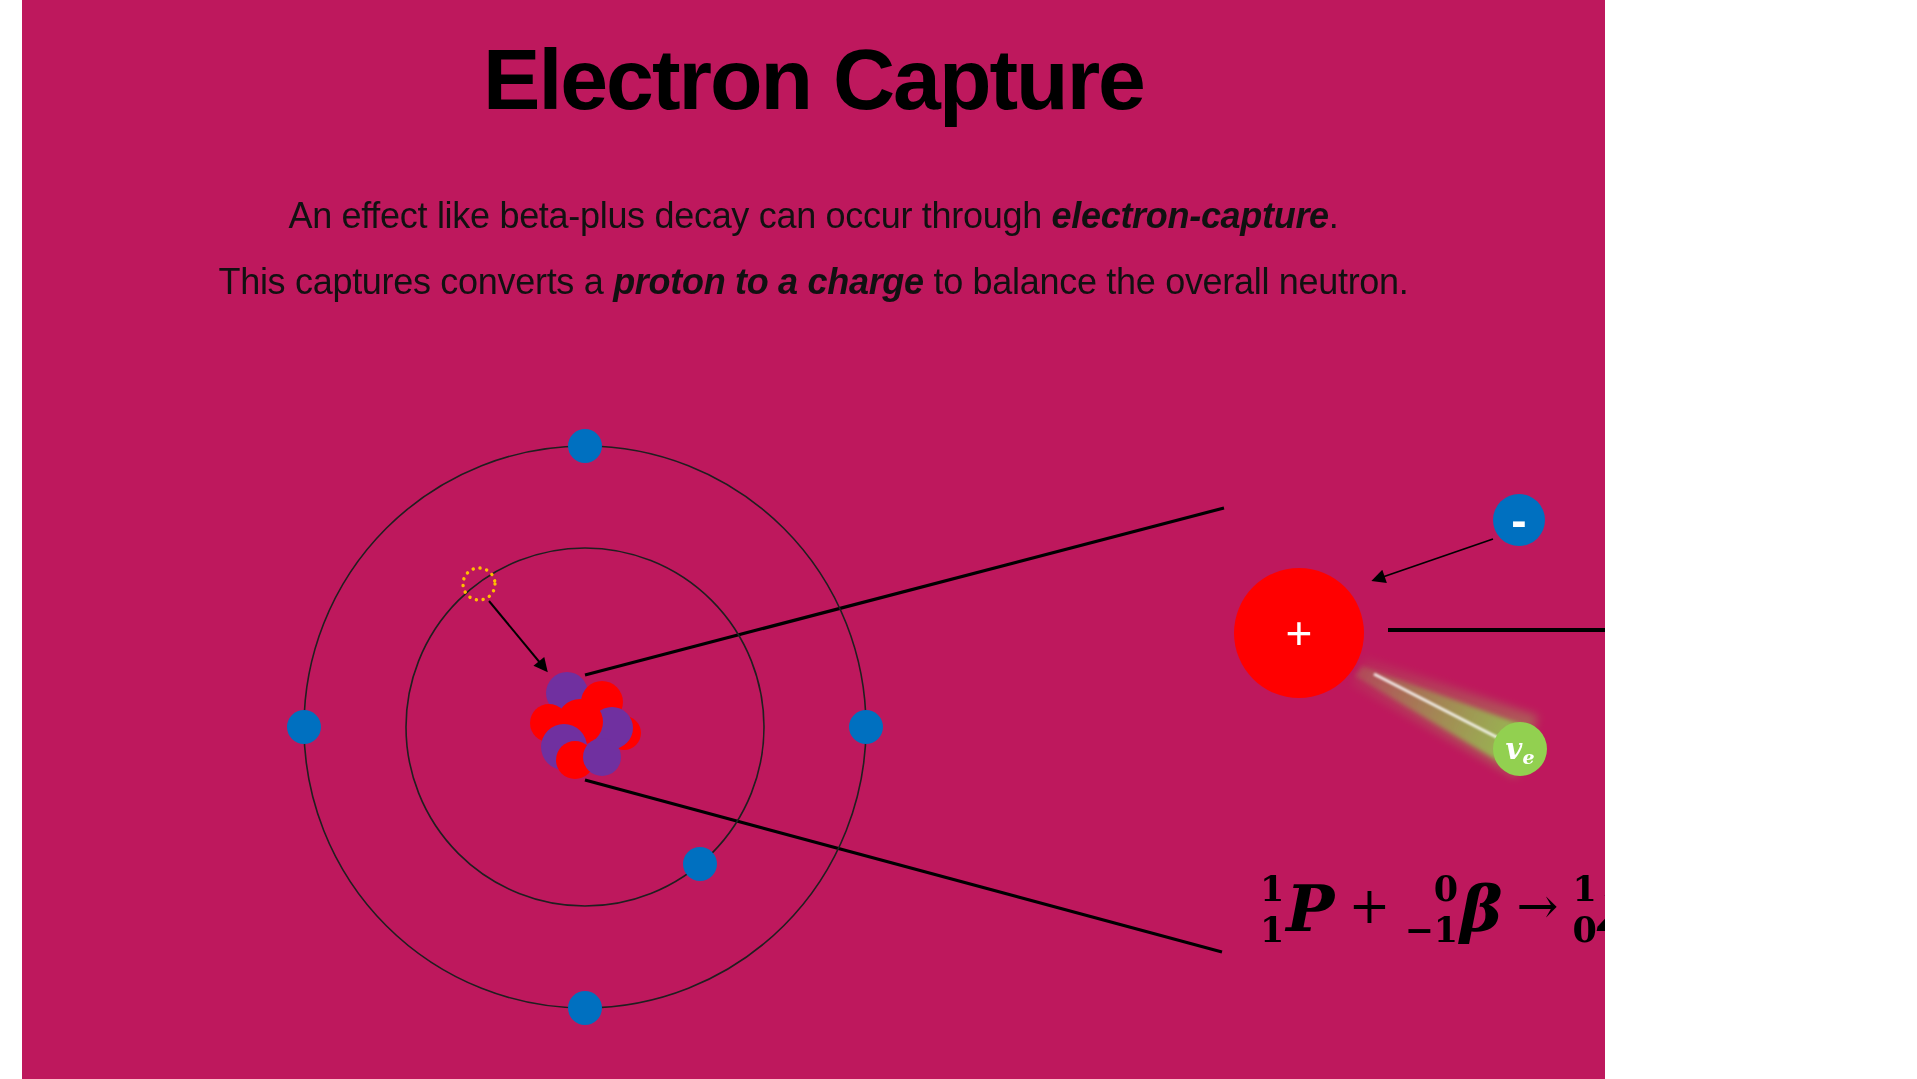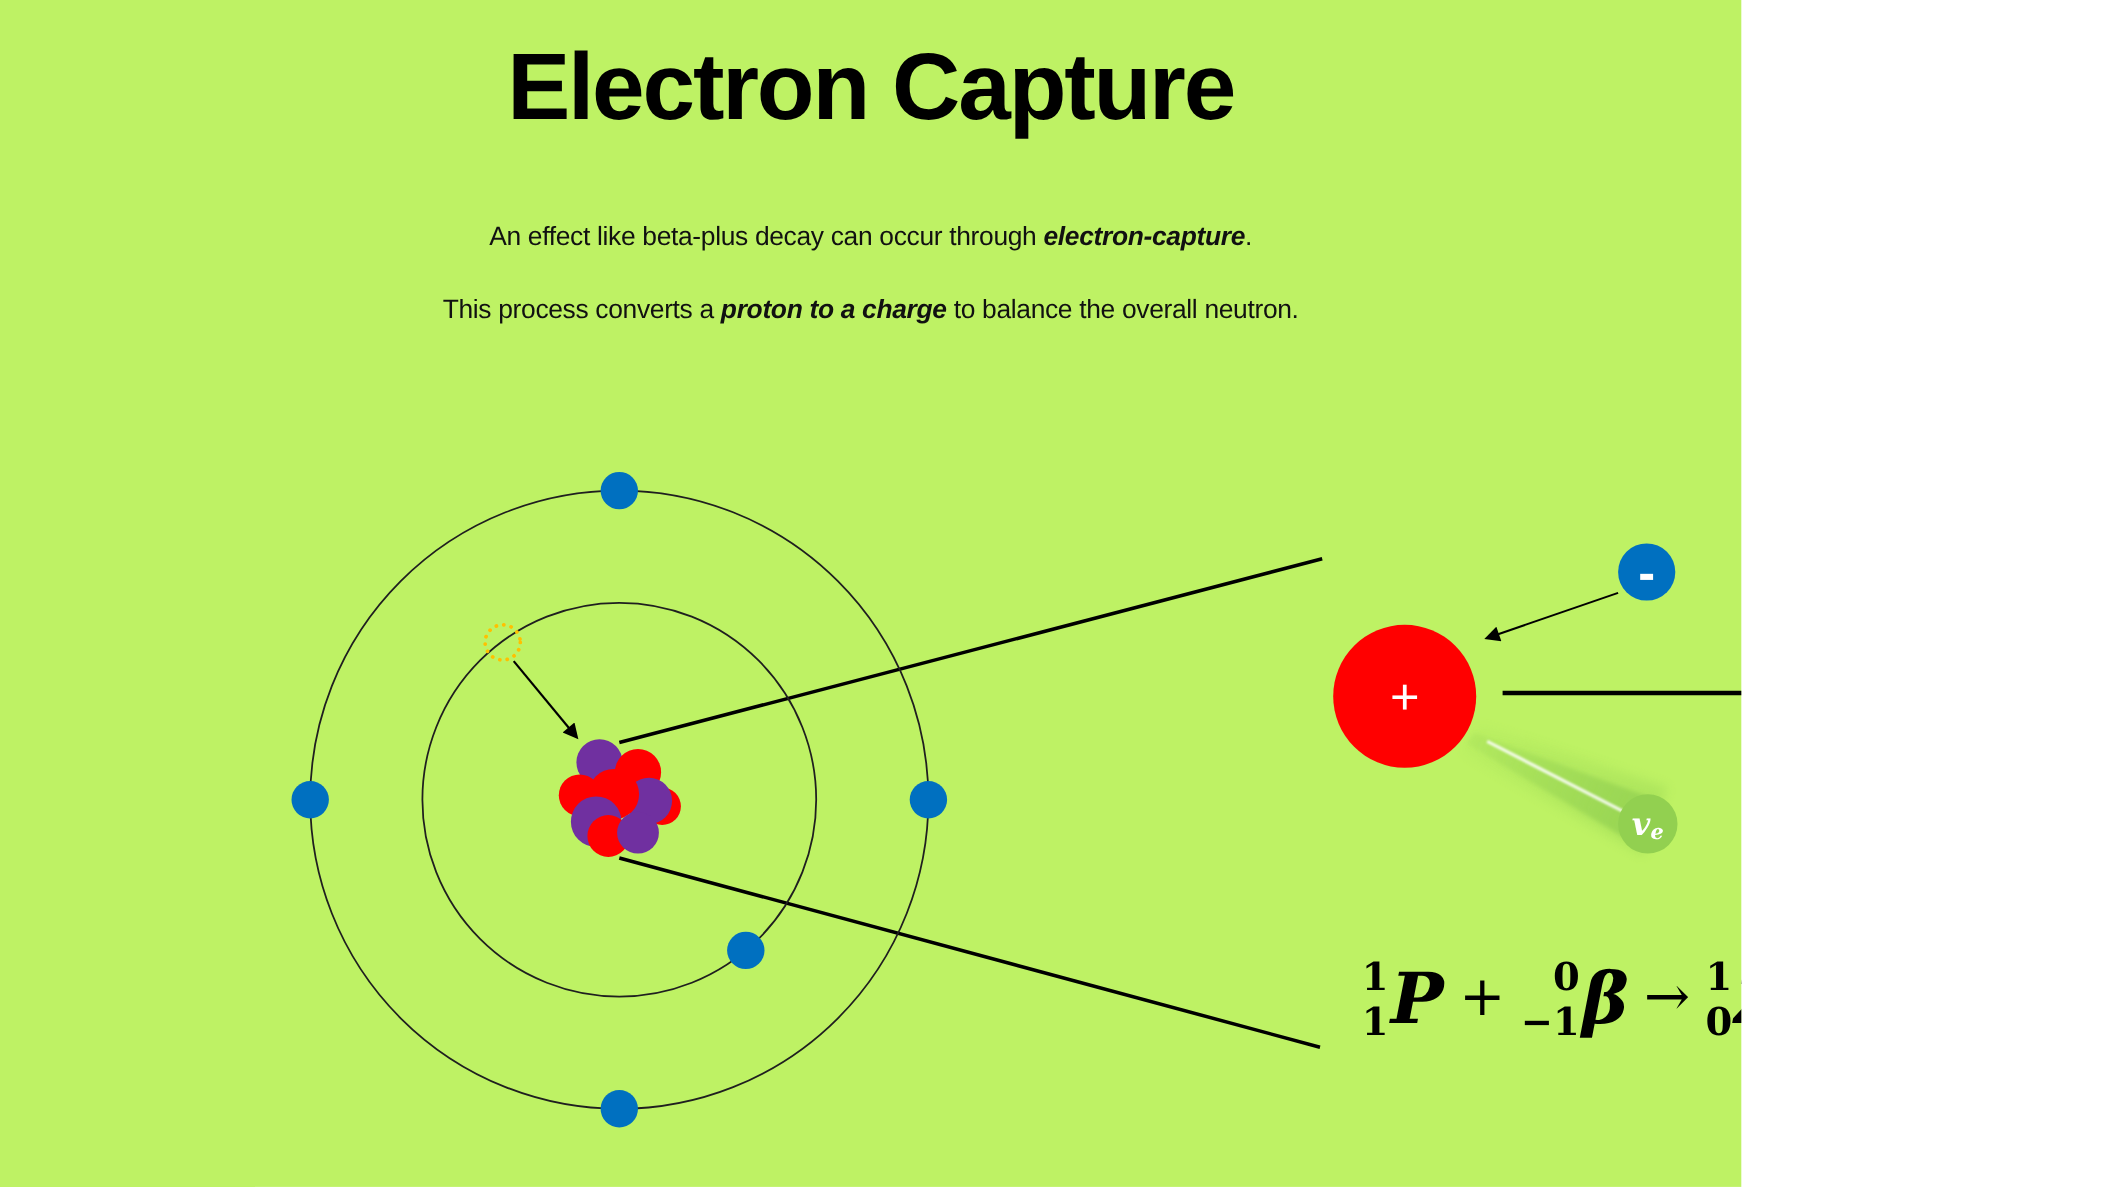--- a/index.html
+++ b/index.html
@@ -1,28 +1,28 @@
 <!DOCTYPE html>
 <html><head>
 <meta charset="utf-8">
 <style>
   html,body{margin:0;padding:0;background:#ffffff;}
   .slide{
-    position:relative;width:1583px;height:1079px;overflow:hidden;background:#bef264;
-    font-family:"Liberation Sans",sans-serif;color:#0d0d0d;
+    position:relative;width:1583px;height:1079px;overflow:hidden;background:#be185d;
+    font-family:"Liberation Sans",sans-serif;color:#0d0d0d;margin-left:22px;
   }
   svg.lines{position:absolute;left:0;top:0;width:1917px;height:1079px;}
 
   
   .title{
     position:absolute;left:0;top:30px;width:100%;margin:0;text-align:center;
     font-size:86px;font-weight:bold;letter-spacing:-2px;color:#000;
   }
   .para{position:absolute;left:0;top:183px;width:100%;text-align:center;}
-  .para p{margin:0;font-size:24px;line-height:66px;letter-spacing:-0.3px;color:#111;}
+  .para p{margin:0;font-size:36px;line-height:66px;letter-spacing:-0.3px;color:#111;}
   .para .em{font-weight:bold;font-style:italic;}
 
   
   .ball{position:absolute;border-radius:50%;display:flex;align-items:center;justify-content:center;color:#fff;}
   .proton   {left:1212px;top:568px;width:130px;height:130px;background:#FF0000;font-size:46px;font-weight:400;}
   .electron-free{left:1471px;top:494px;width:52px;height:52px;background:#0070C0;font-size:46px;font-weight:bold;}
   .neutron  {left:1672px;top:567px;width:124px;height:124px;background:#7030A0;font-size:50px;font-weight:400;}
   .neutrino {left:1471px;top:722px;width:54px;height:54px;background:#92D050;
              font-family:"DejaVu Serif",serif;font-style:italic;font-weight:bold;}
   .neutrino .nu-sym{font-size:29px;line-height:1;}
@@ -100,21 +100,21 @@
     <circle cx="457" cy="584" r="16" fill="none" stroke="#FFC000" stroke-width="3.4" stroke-dasharray="0.1 6.8" stroke-linecap="round"></circle>
 
     <line x1="1471" y1="539" x2="1352" y2="580" stroke="#000" stroke-width="1.8" marker-end="url(#ah-small)"></line>
     <line x1="1366" y1="630" x2="1645" y2="630" stroke="#000" stroke-width="4.2" marker-end="url(#ah-big)"></line>
   </svg>
 
   <h1 class="title">Electron Capture</h1>
 
   <div class="para">
     <p><span>An effect like beta-plus decay can occur through </span><span class="em">electron-capture</span><span>.</span></p>
-    <p><span>This process converts a </span><span class="em">proton to a charge</span><span> to balance the overall neutron.</span></p>
+    <p><span>This captures converts a </span><span class="em">proton to a charge</span><span> to balance the overall neutron.</span></p>
   </div>
 
   <div class="ball proton">
     <span>+</span>
   </div>
   <div class="ball electron-free">
     <span>-</span>
   </div>
   <div class="ball neutron">
     <span>N</span>

